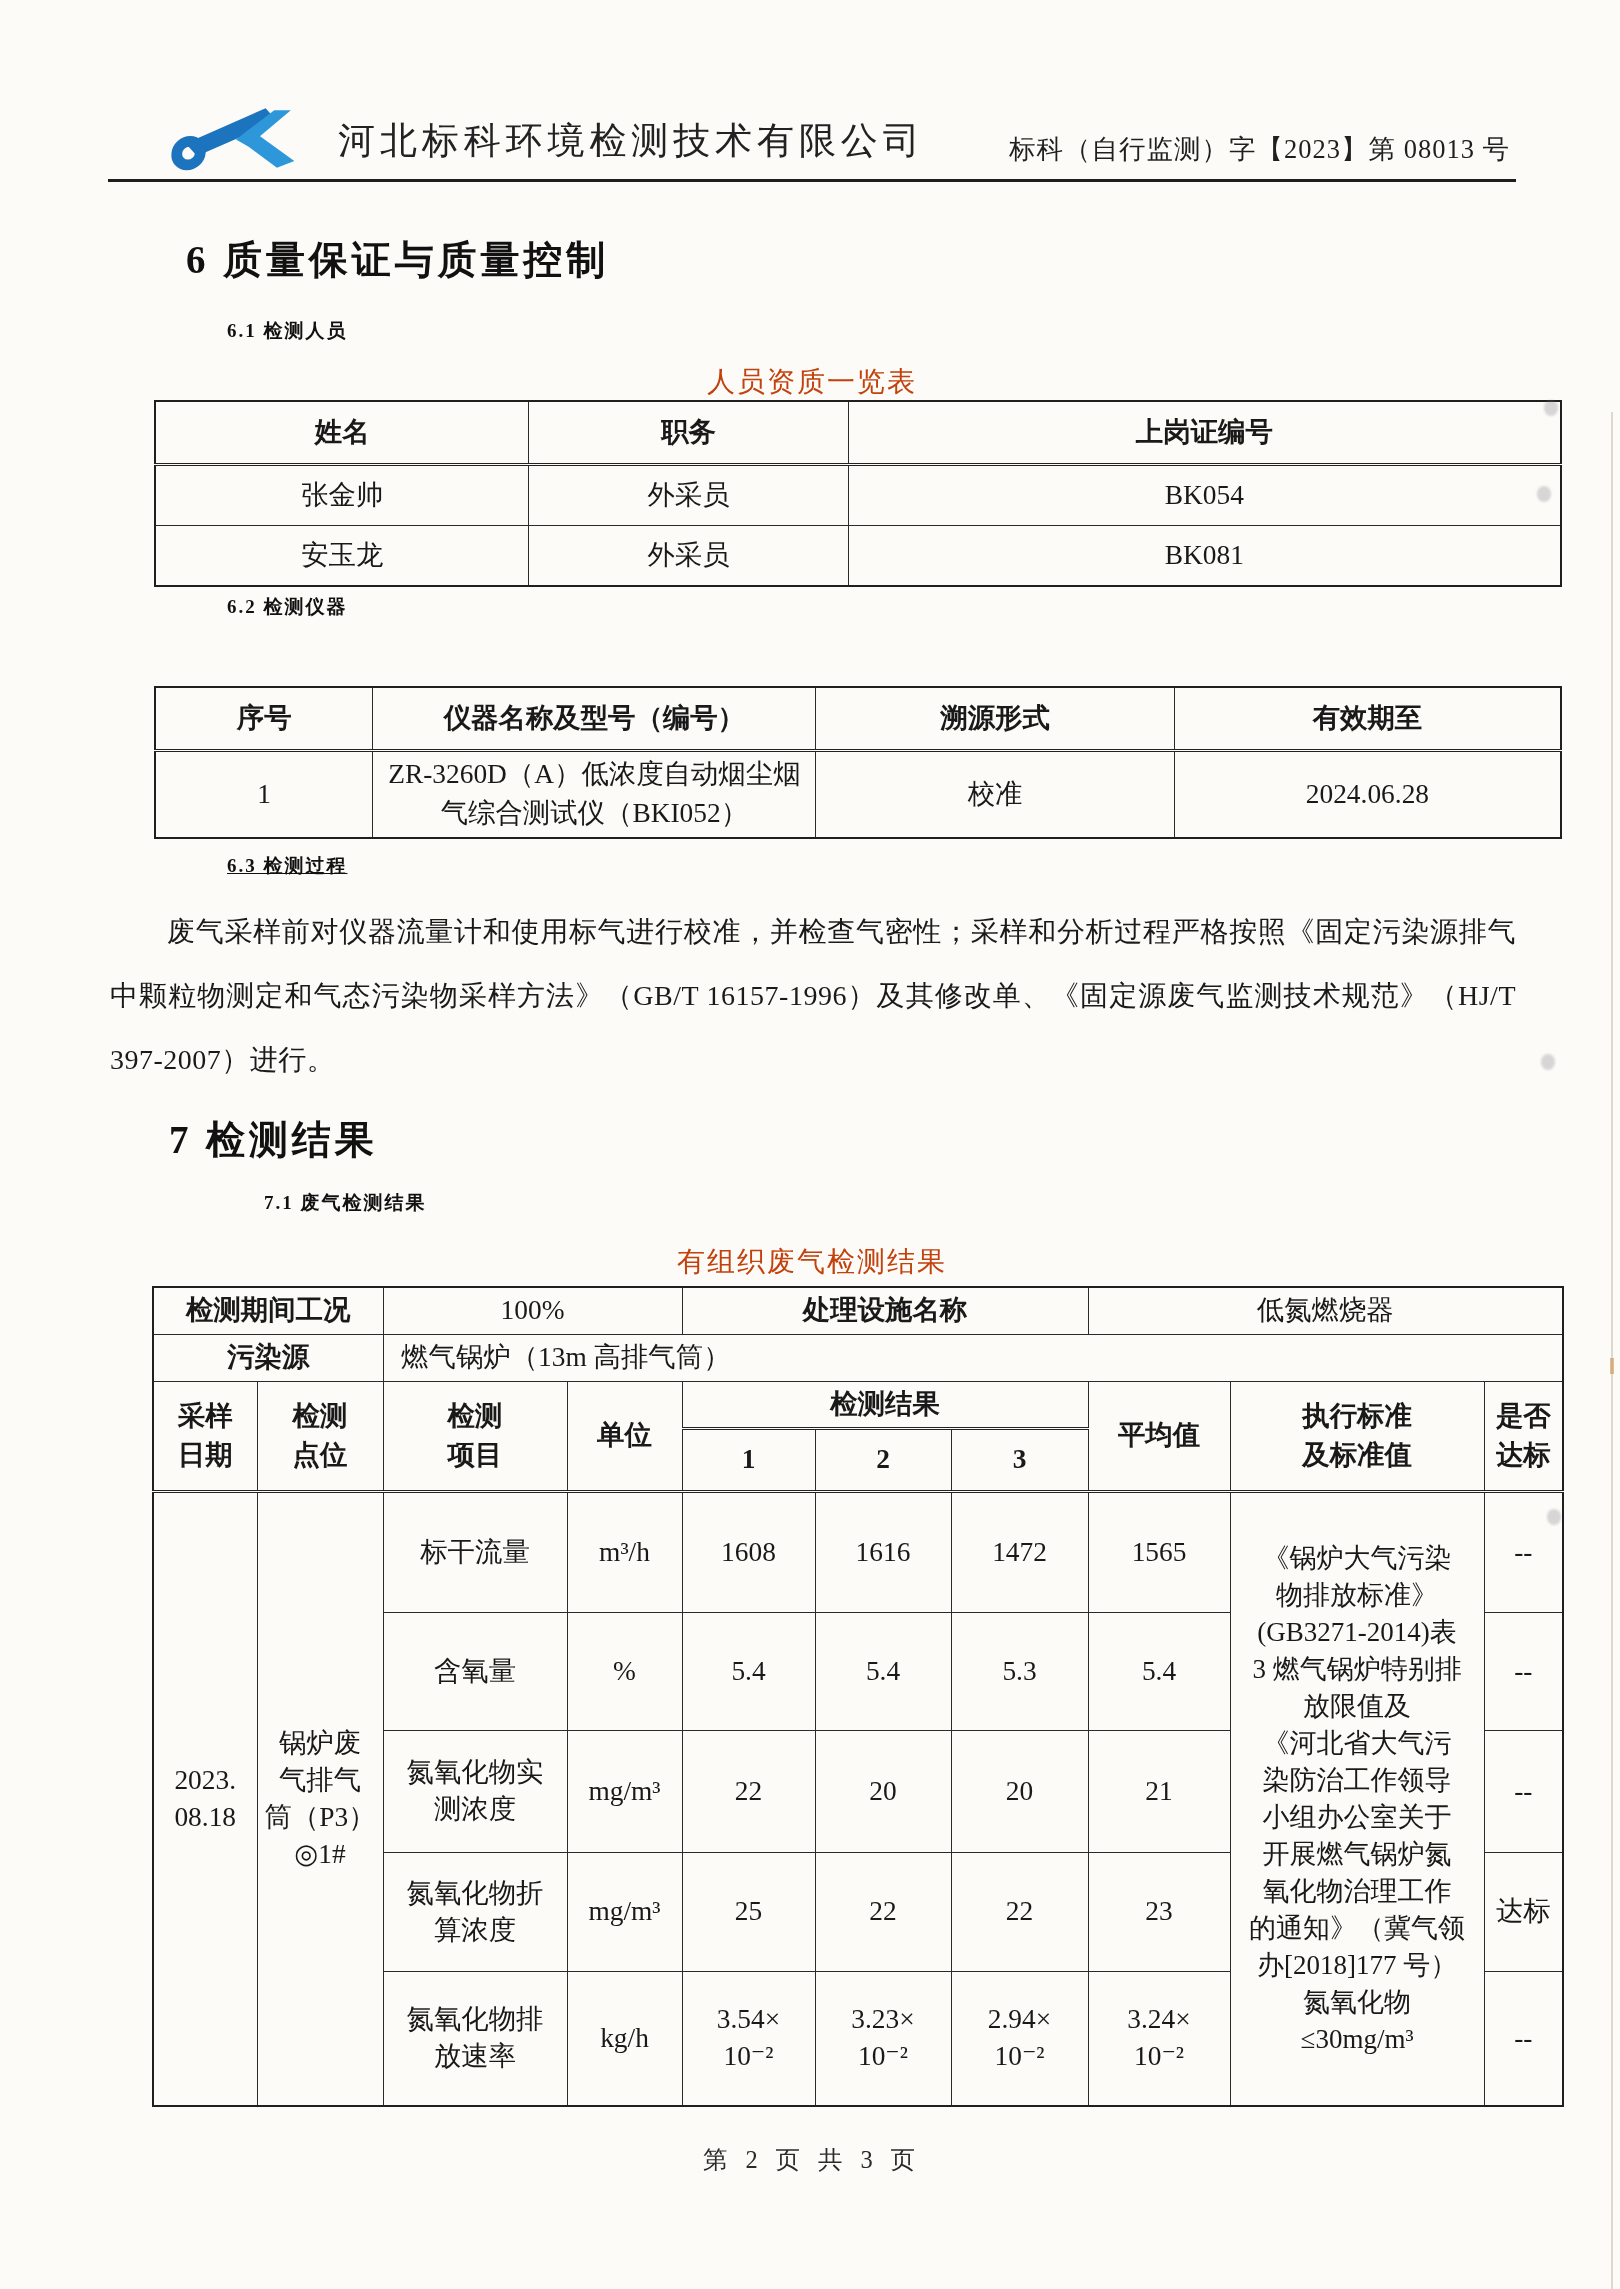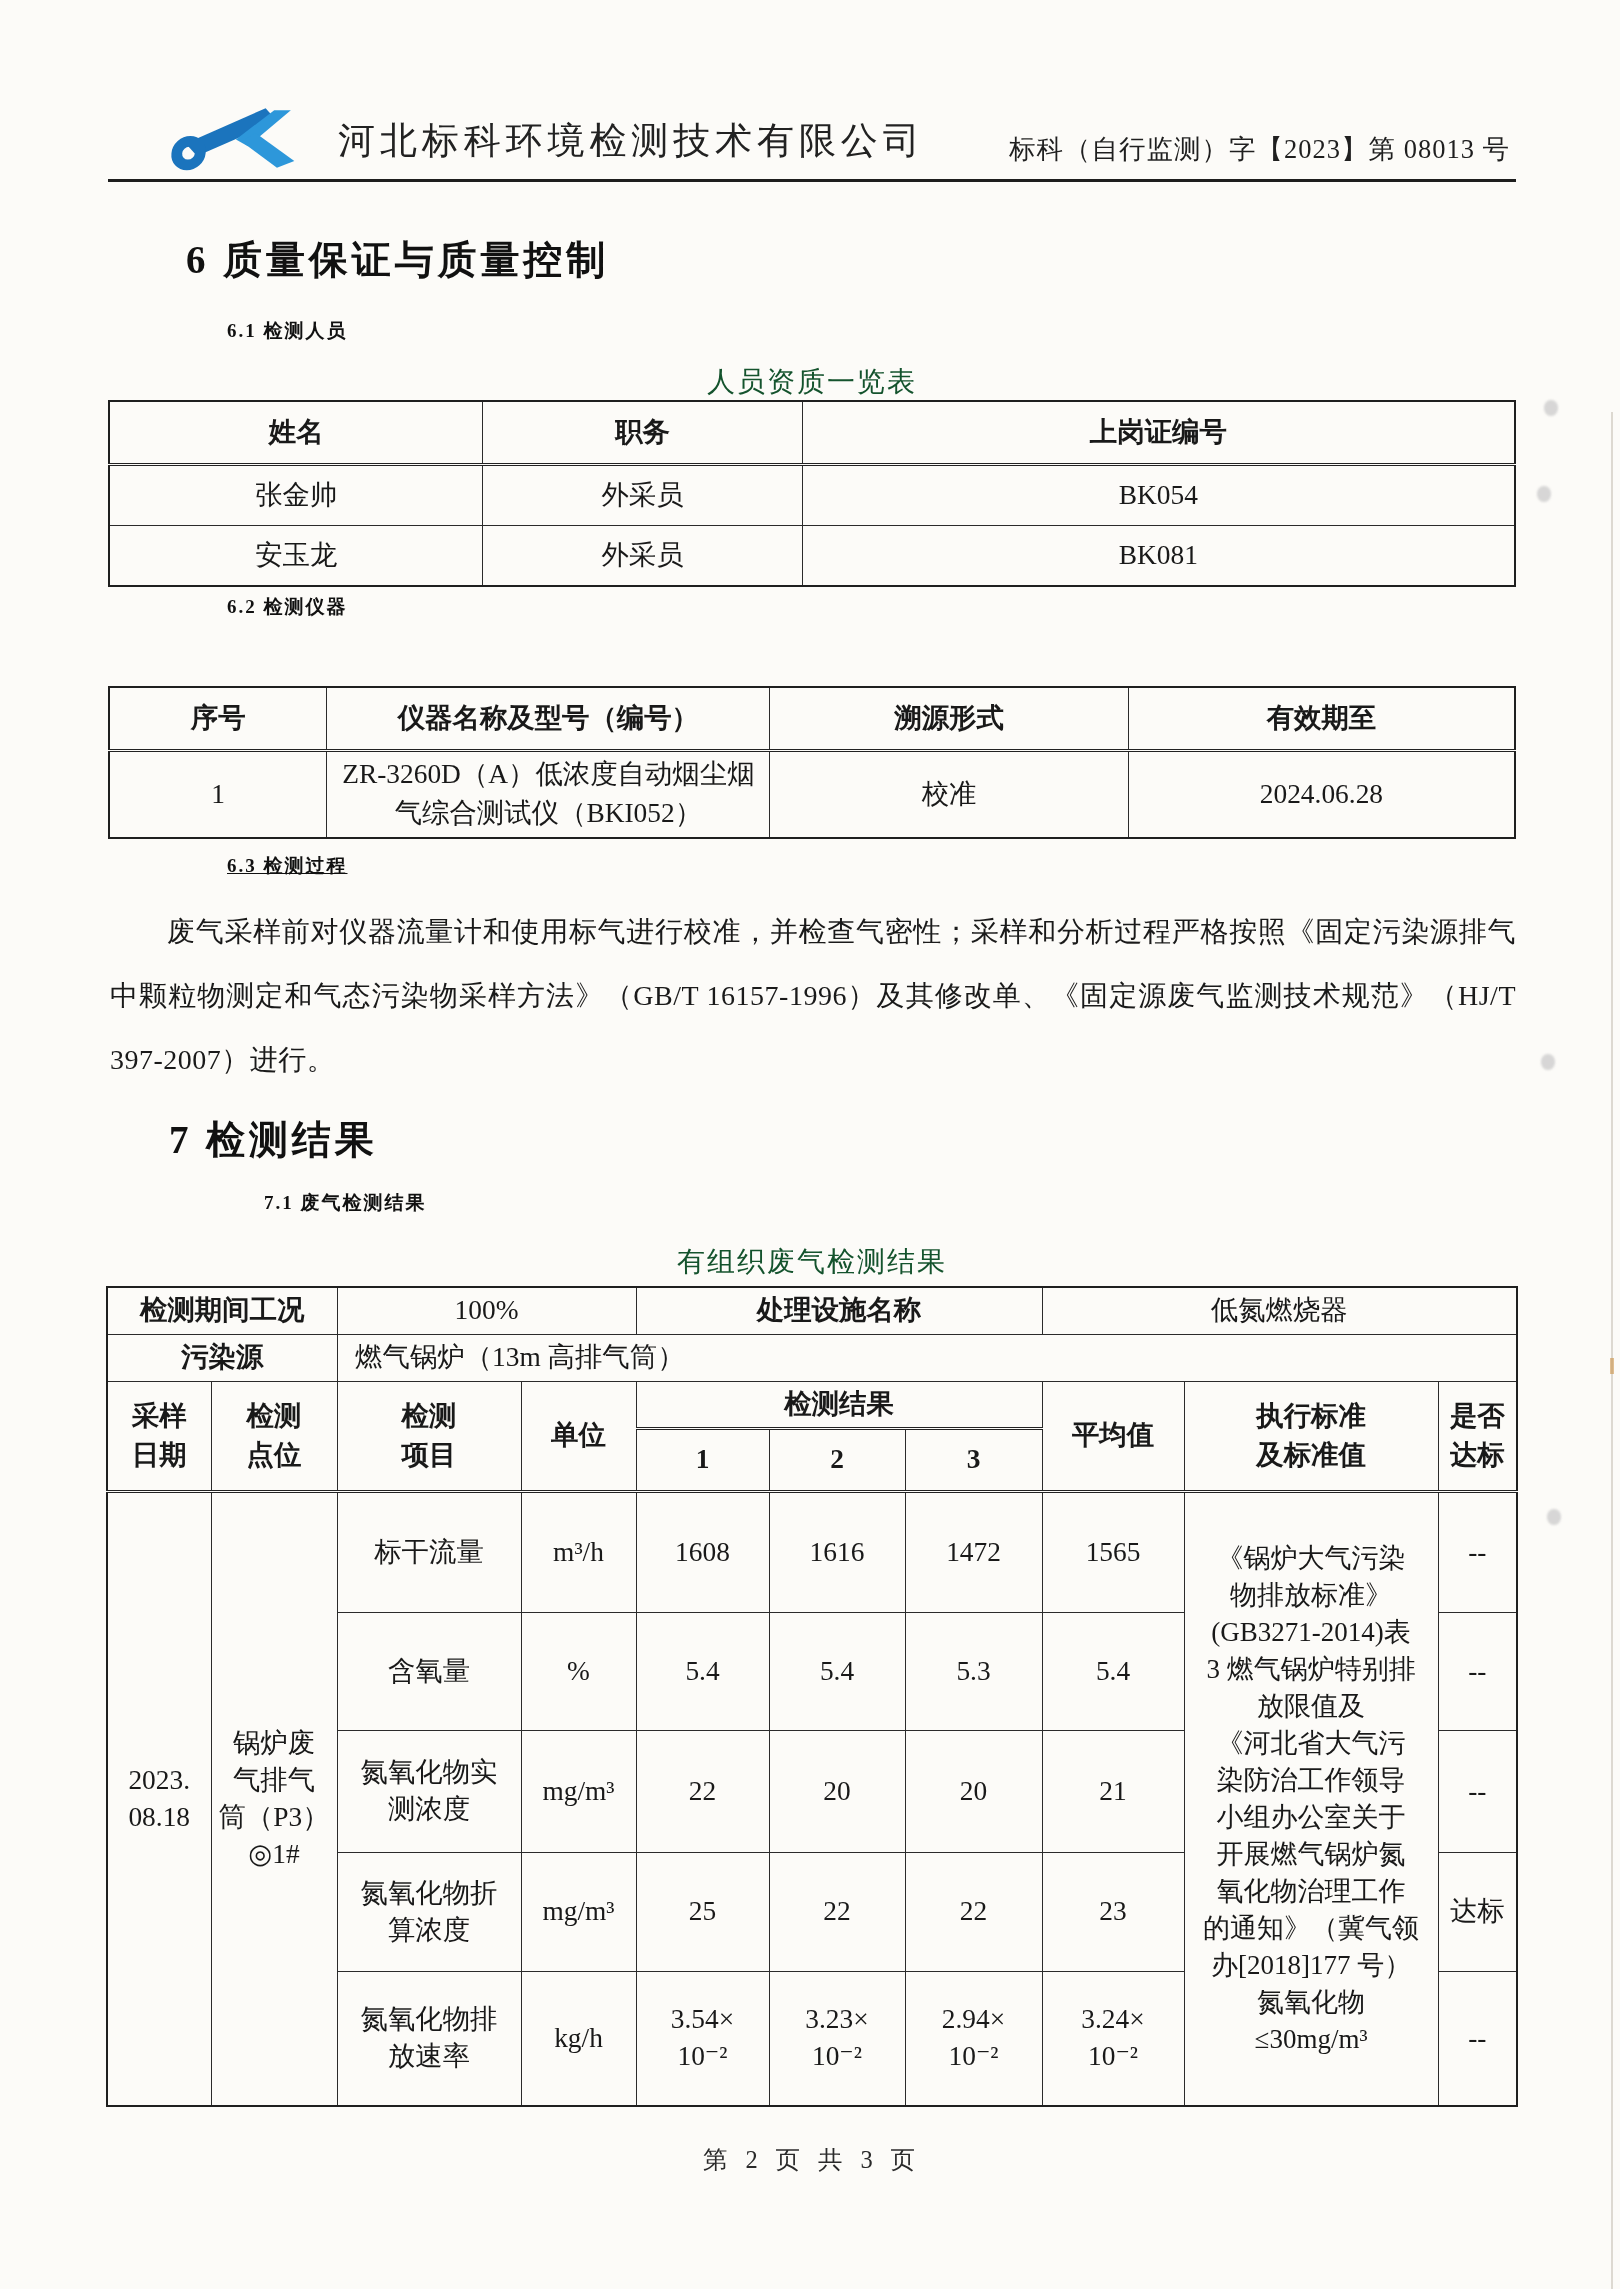--- a/index.html
+++ b/index.html
@@ -13,35 +13,35 @@
     overflow:hidden;
   }
   
   .logo{position:absolute;left:145px;top:102px;width:176px;height:73px;}
   .company{position:absolute;left:338px;top:116px;font-size:37px;letter-spacing:4.9px;color:#222;}
   .docnum{position:absolute;top:131px;right:110px;font-size:26.5px;letter-spacing:1px;color:#1f1f1f;}
   .header-rule{position:absolute;left:108px;top:179px;width:1408px;height:0;border-top:3.4px solid #1e1e1e;}
   
   .h-main{position:absolute;left:169px;font-size:39px;font-weight:bold;letter-spacing:3.9px;color:#111;}
   .h-sub{position:absolute;left:227px;font-size:19px;font-weight:bold;letter-spacing:2px;color:#111;}
-  .tbl-title{position:absolute;left:108px;width:1408px;text-align:center;font-size:28px;letter-spacing:2px;color:#14532d;}
+  .tbl-title{position:absolute;left:108px;width:1408px;text-align:center;font-size:28px;letter-spacing:2px;color:#c2410c;}
   
   table{border-collapse:collapse;table-layout:fixed;}
   td,th{border:1.5px solid #2b2b2b;text-align:center;vertical-align:middle;
         font-size:27.4px;font-weight:normal;padding:2px 5.9px;color:#191919;line-height:39px;}
   th{font-weight:bold;}
   .frame{border:2.9px solid #1f1f1f;}
   .dbl{border-bottom:3.9px double #222 !important;}
   .pre{white-space:pre-line;}
   .left-cell{text-align:left;padding-left:17.6px;}
   
   .t1{position:absolute;left:108px;top:400px;width:1408px;}
   .t2{position:absolute;left:108px;top:686px;width:1408px;}
   .t3{position:absolute;left:106px;top:1286px;width:1412px;}
-  .t1 table,.t2 table,.t3 table{width:100%;}
+  .t1 table,.t2 table,.t3 table{width:100%;margin-left:46px;}
   
   .para{position:absolute;left:110px;top:900px;width:1406px;
         font-size:28px;line-height:64px;text-align:justify;text-indent:57px;
         letter-spacing:0.5px;color:#1a1a1a;}
   
   .t3 td{line-height:37px;}
   .std-cell{font-size:27px;line-height:43px;padding:3.9px 2px;}
   
   .footer{position:absolute;left:108px;top:2143px;width:1408px;text-align:center;
           font-size:24.5px;letter-spacing:5.9px;color:#2a2a2a;}

